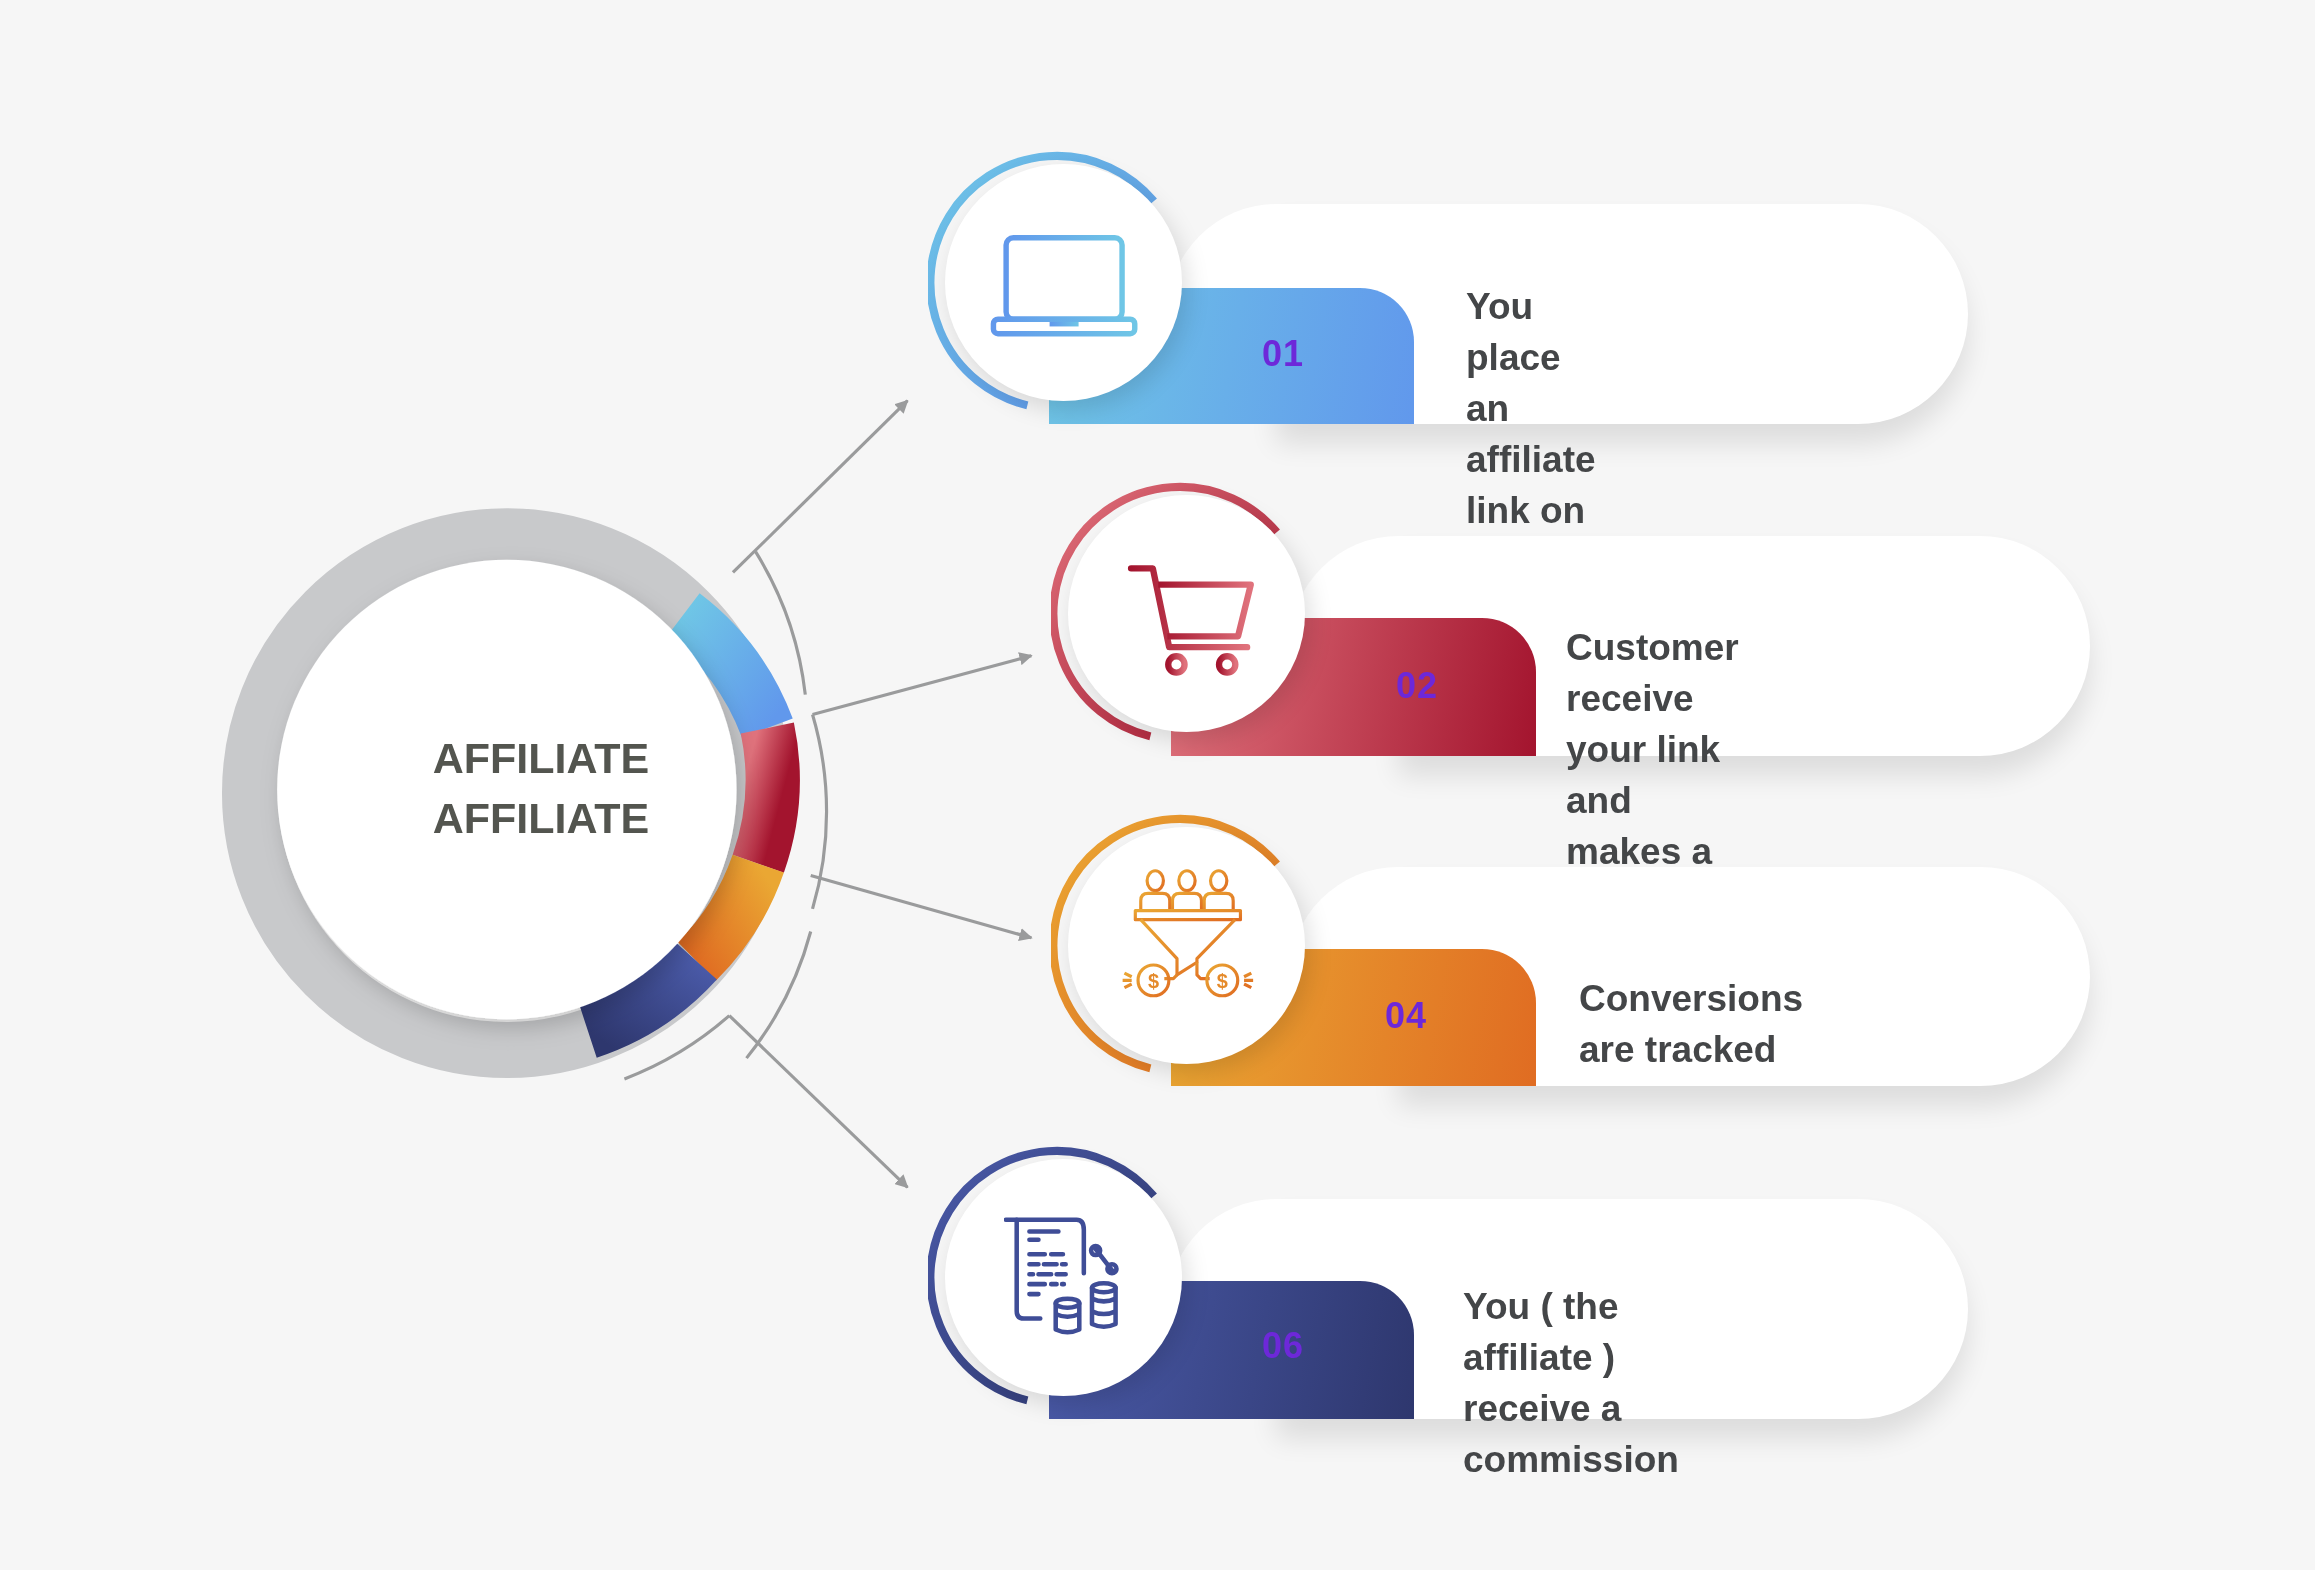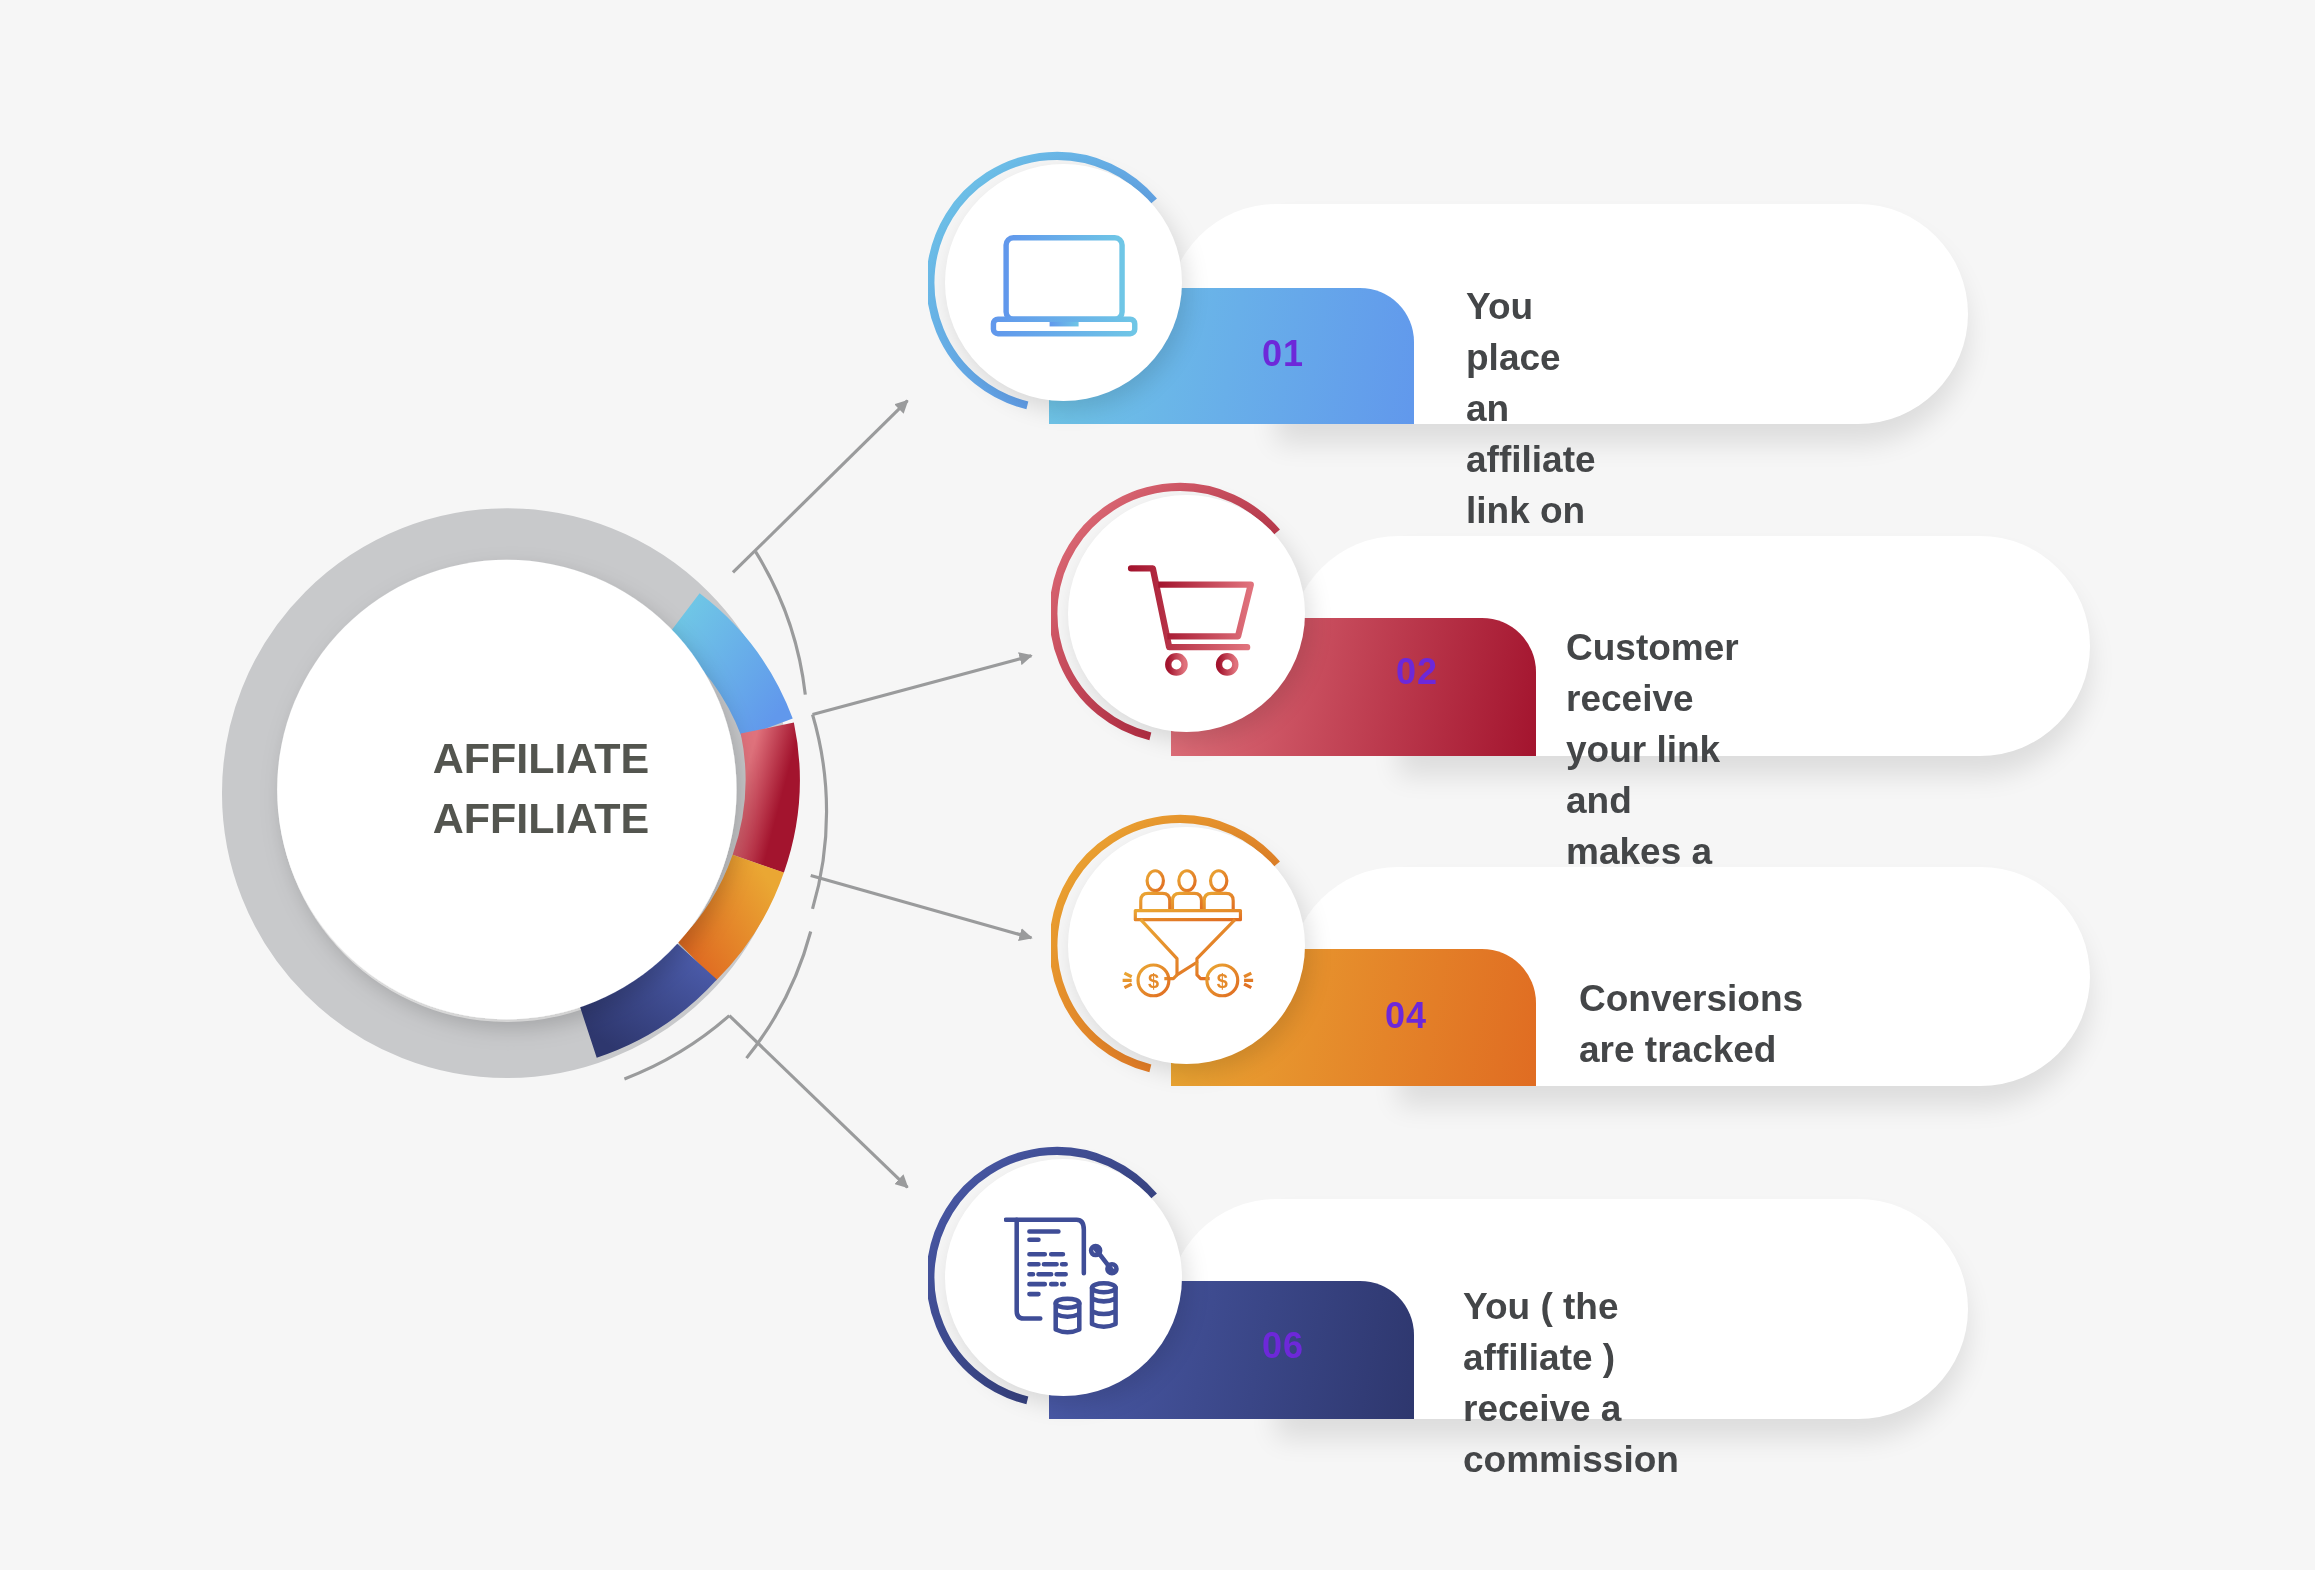--- a/index.html
+++ b/index.html
@@ -127,21 +127,21 @@
         </defs>
       <rect x="20" y="5" width="128" height="90" rx="8" fill="none" stroke="url(#ic1)" stroke-width="6"></rect>
       <rect x="6" y="95" width="156" height="16" rx="5" fill="none" stroke="url(#ic1)" stroke-width="6"></rect>
       <path d="M68,98 h32 v5 h-32z" fill="url(#ic1)"></path>
     </svg>
   </div>
 
   <div class="card-wrap" style="left:0;top:0;">
     <div class="pill" style="left:1398px;top:536px;width:692px;height:220px;"></div>
     <div class="tab" style="left:1171px;top:618px;width:365px;height:138px;background:linear-gradient(100deg,#e0727c,#a3142e);"></div>
-    <div class="tab-num" style="left:1396px;top:651px;">02</div>
+    <div class="tab-num" style="left:1396px;top:665px;">02</div>
     <div class="step-text" style="left:1566px;top:602px;">Customer receive your link
 and makes a purchase</div>
     <svg class="icon-ring" width="271" height="271" style="left:1051px;top:478px;" viewBox="0 0 300 300">
       <defs>
           <linearGradient id="r2" x1="0" y1="0" x2="1" y2="1">
             <stop offset="0" stop-color="#e0727c"></stop>
             <stop offset="1" stop-color="#a3142e"></stop>
           </linearGradient>
         </defs>
       <path d="M250,60 A140,140 0 1 0 110,286" fill="none" stroke="url(#r2)" stroke-width="9"></path>

